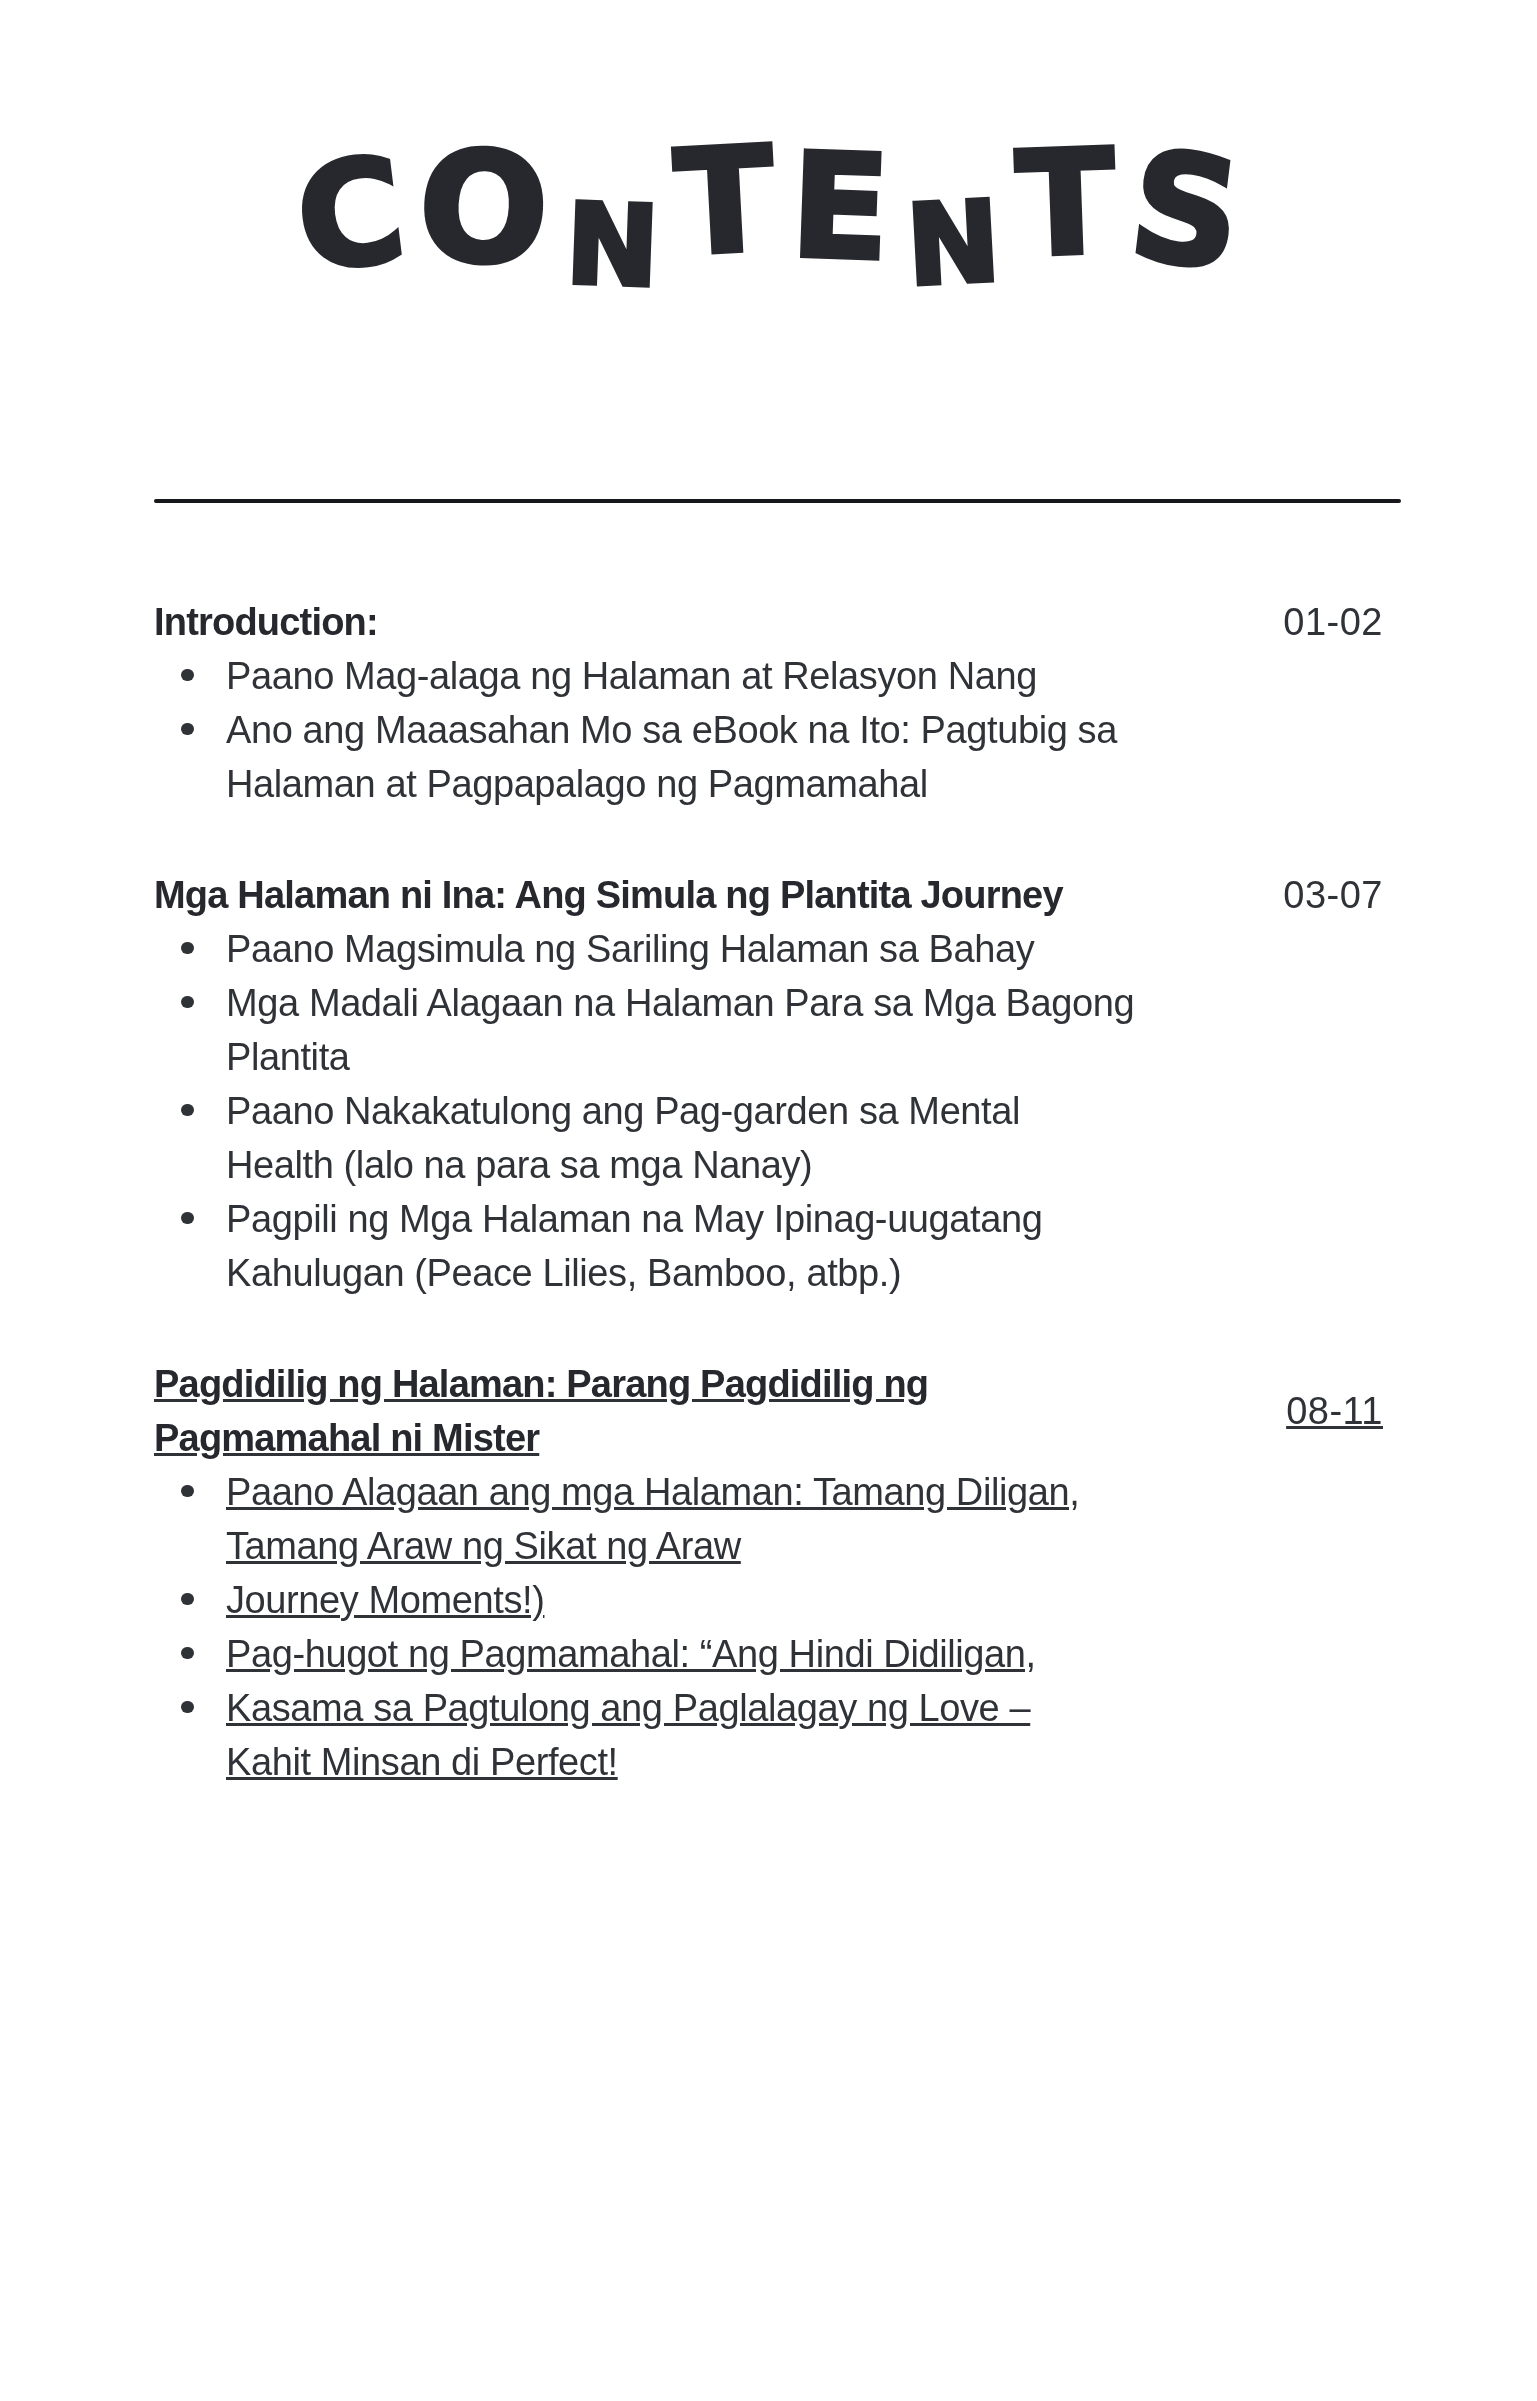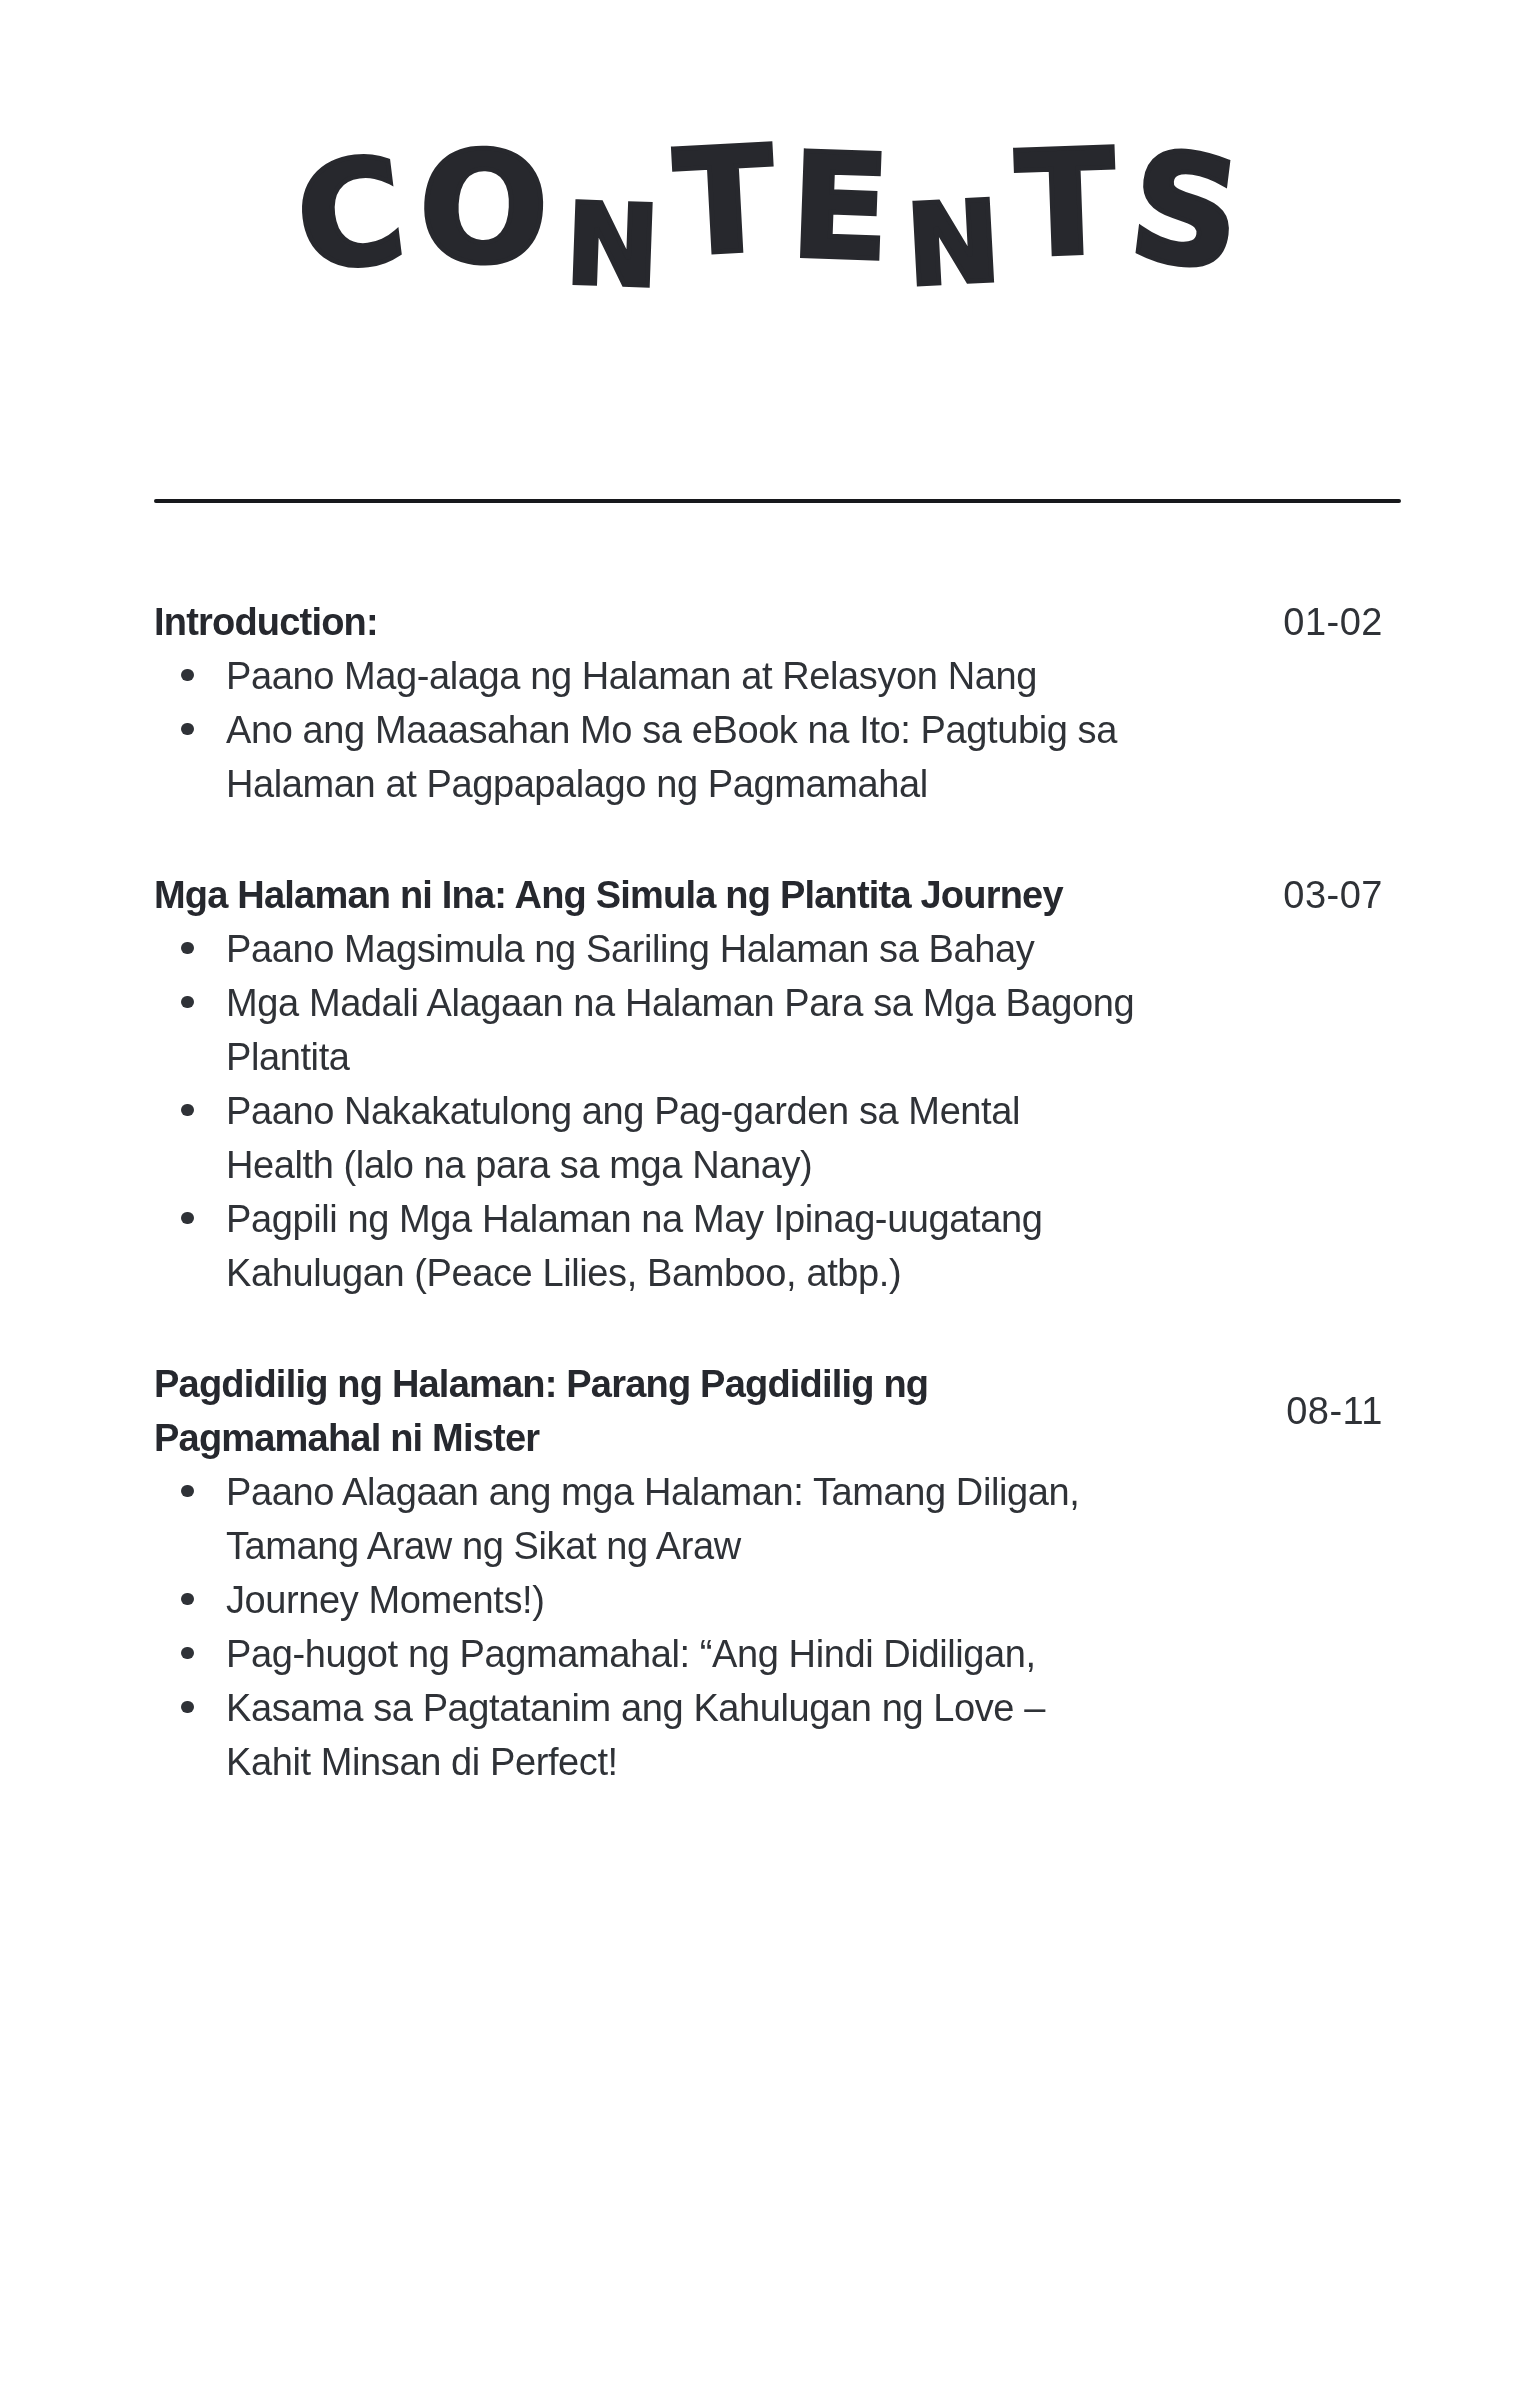--- a/index.html
+++ b/index.html
@@ -55,21 +55,21 @@
   }
   
   .toc{
     margin:0 154px;
     padding-top:92px;
     font-size:38px;
     line-height:54px;
     letter-spacing:-0.4px;
   }
   section{margin-bottom:57px;}
-  section:last-child{margin-bottom:16px;}
+  section:last-child{margin-bottom:16px;text-decoration:underline;}
   .sec-head{
     display:flex;
     align-items:center;
   }
   .sec-head h2{
     font-size:38px;
     line-height:54px;
     font-weight:700;
     letter-spacing:-0.8px;
     color:var(--heading);
@@ -179,21 +179,21 @@
         <li>
           <span class="dot"></span>
           <span class="ln">Journey Moments!)</span>
         </li>
         <li>
           <span class="dot"></span>
           <span class="ln">Pag-hugot ng Pagmamahal: “Ang Hindi Didiligan,</span>
         </li>
         <li>
           <span class="dot"></span>
-          <span class="ln">Kasama sa Pagtatanim ang Kahulugan ng Love –</span>
+          <span class="ln">Kasama sa Pagtulong ang Paglalagay ng Love –</span>
           <span class="ln">Kahit Minsan di Perfect!</span>
         </li>
       </ul>
     </section>
 
   </div>
 </main>
 
 
 </body></html>

